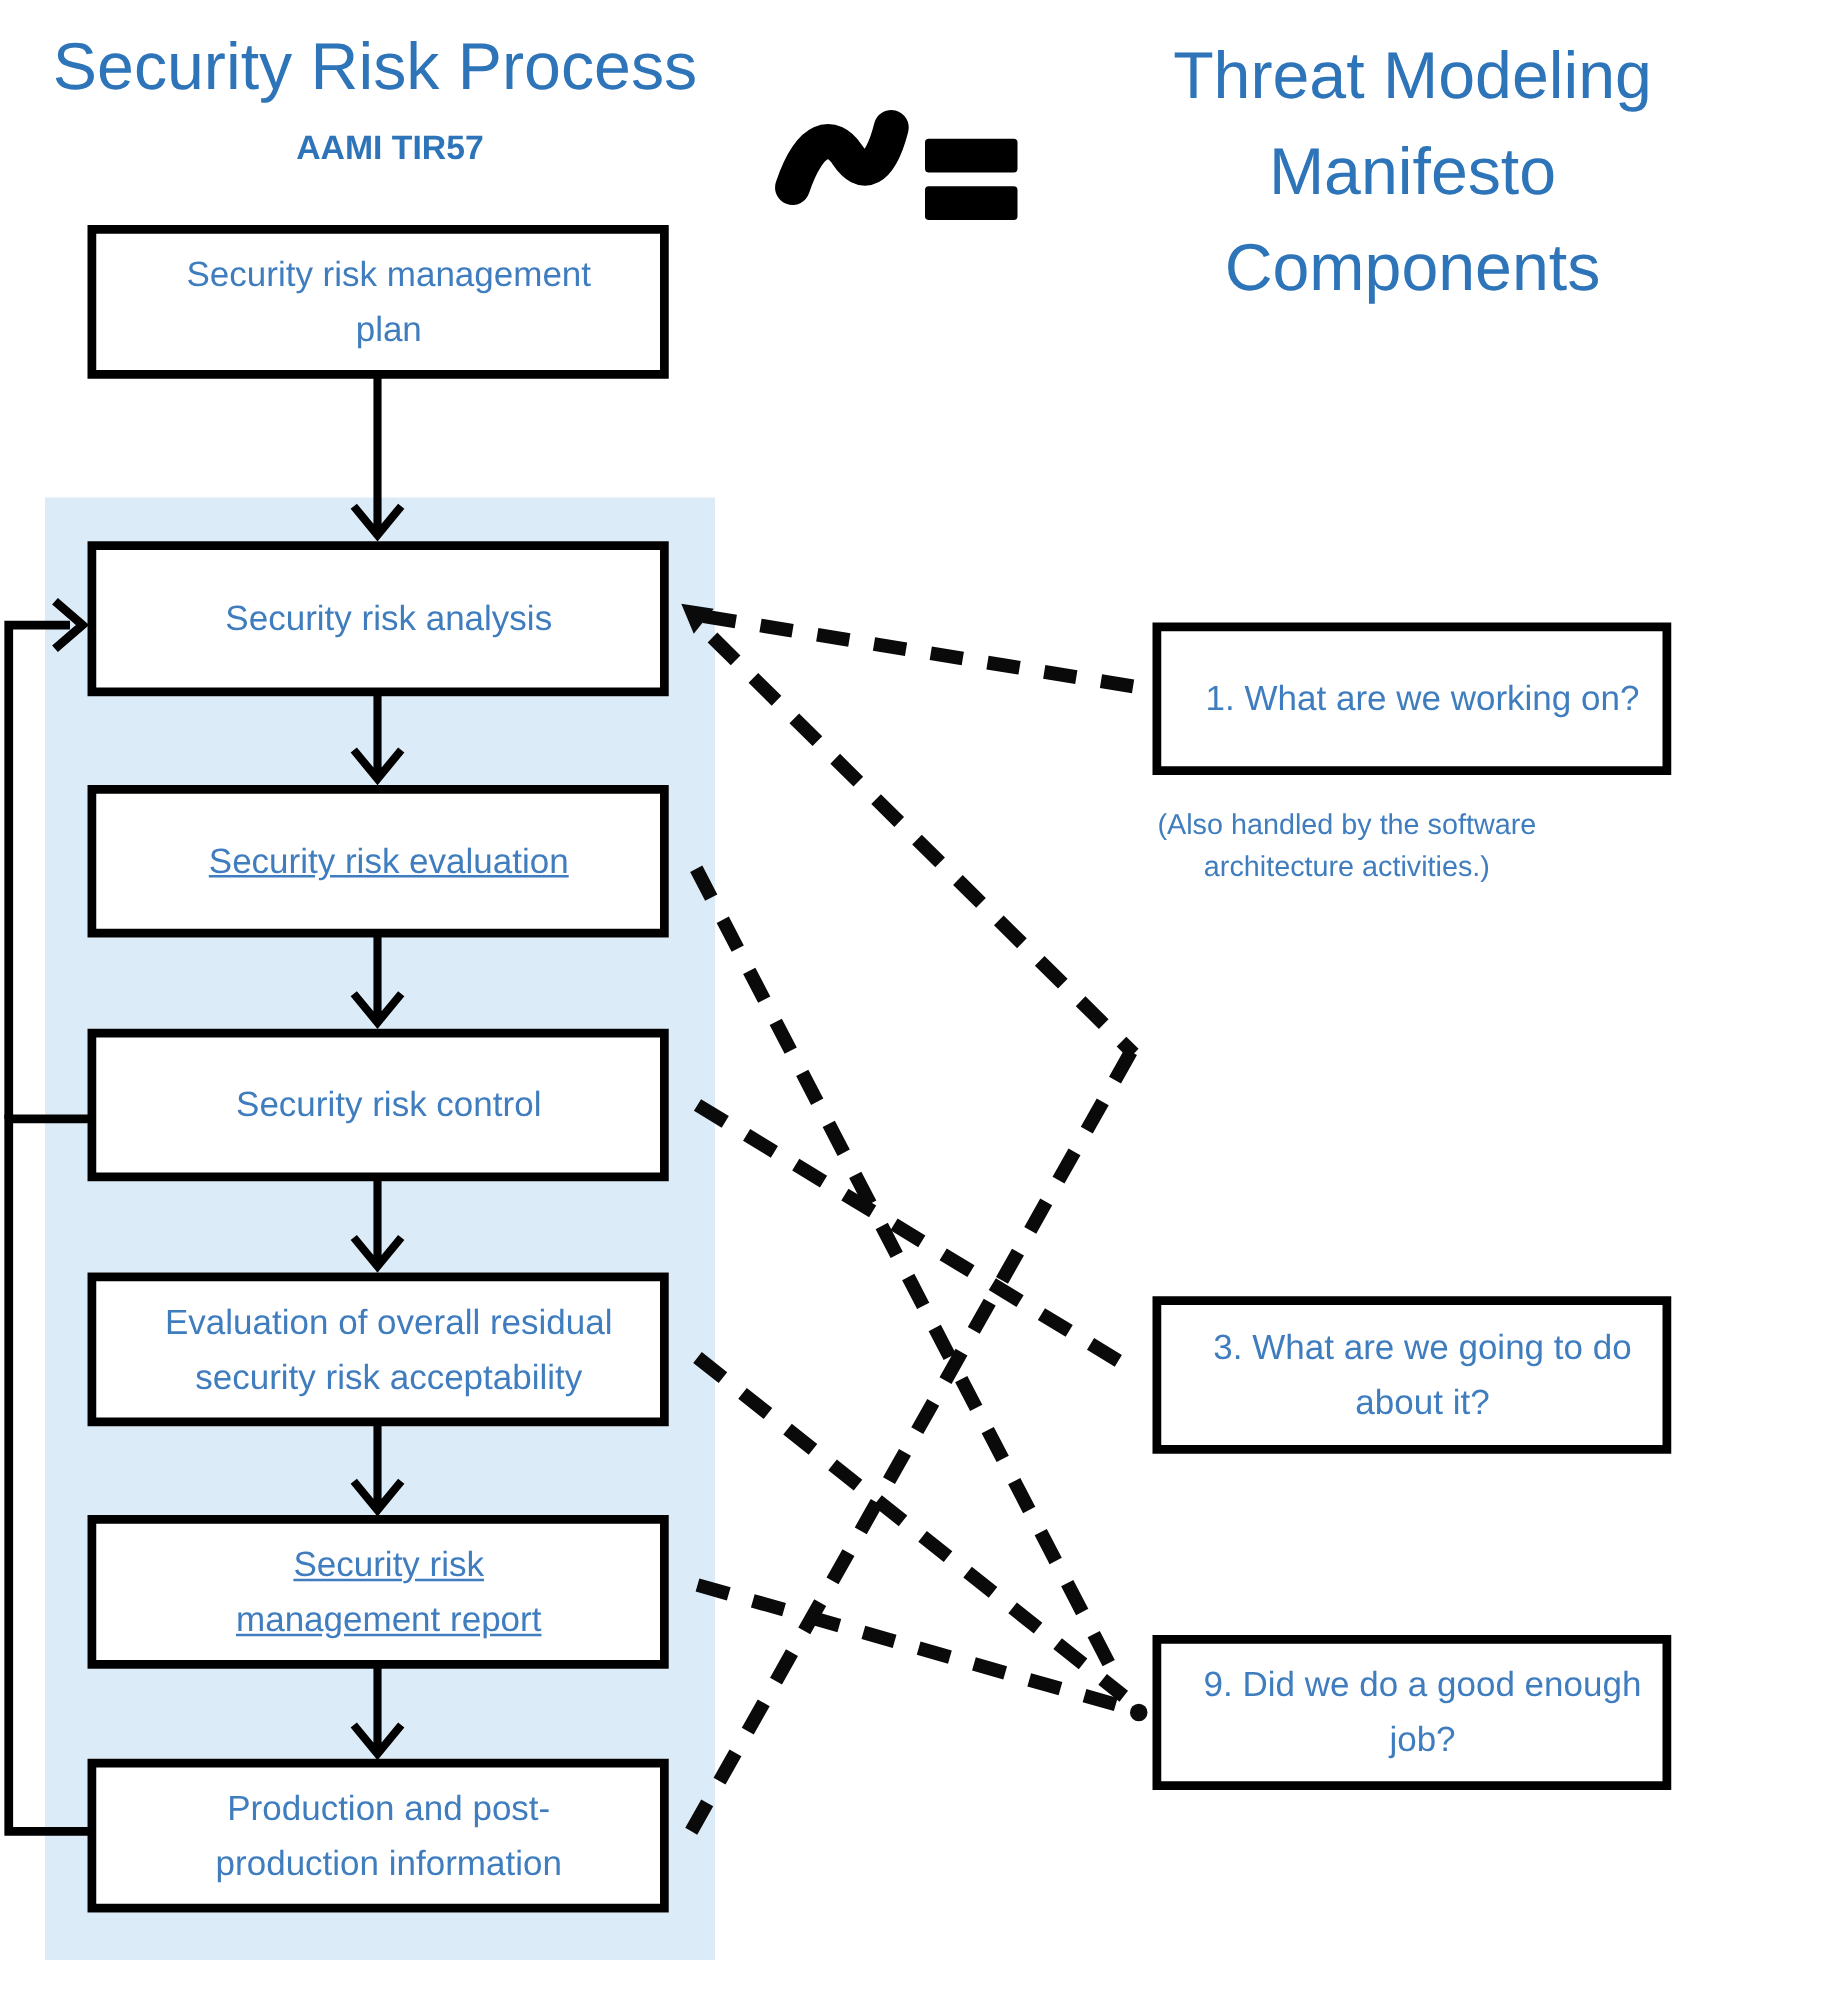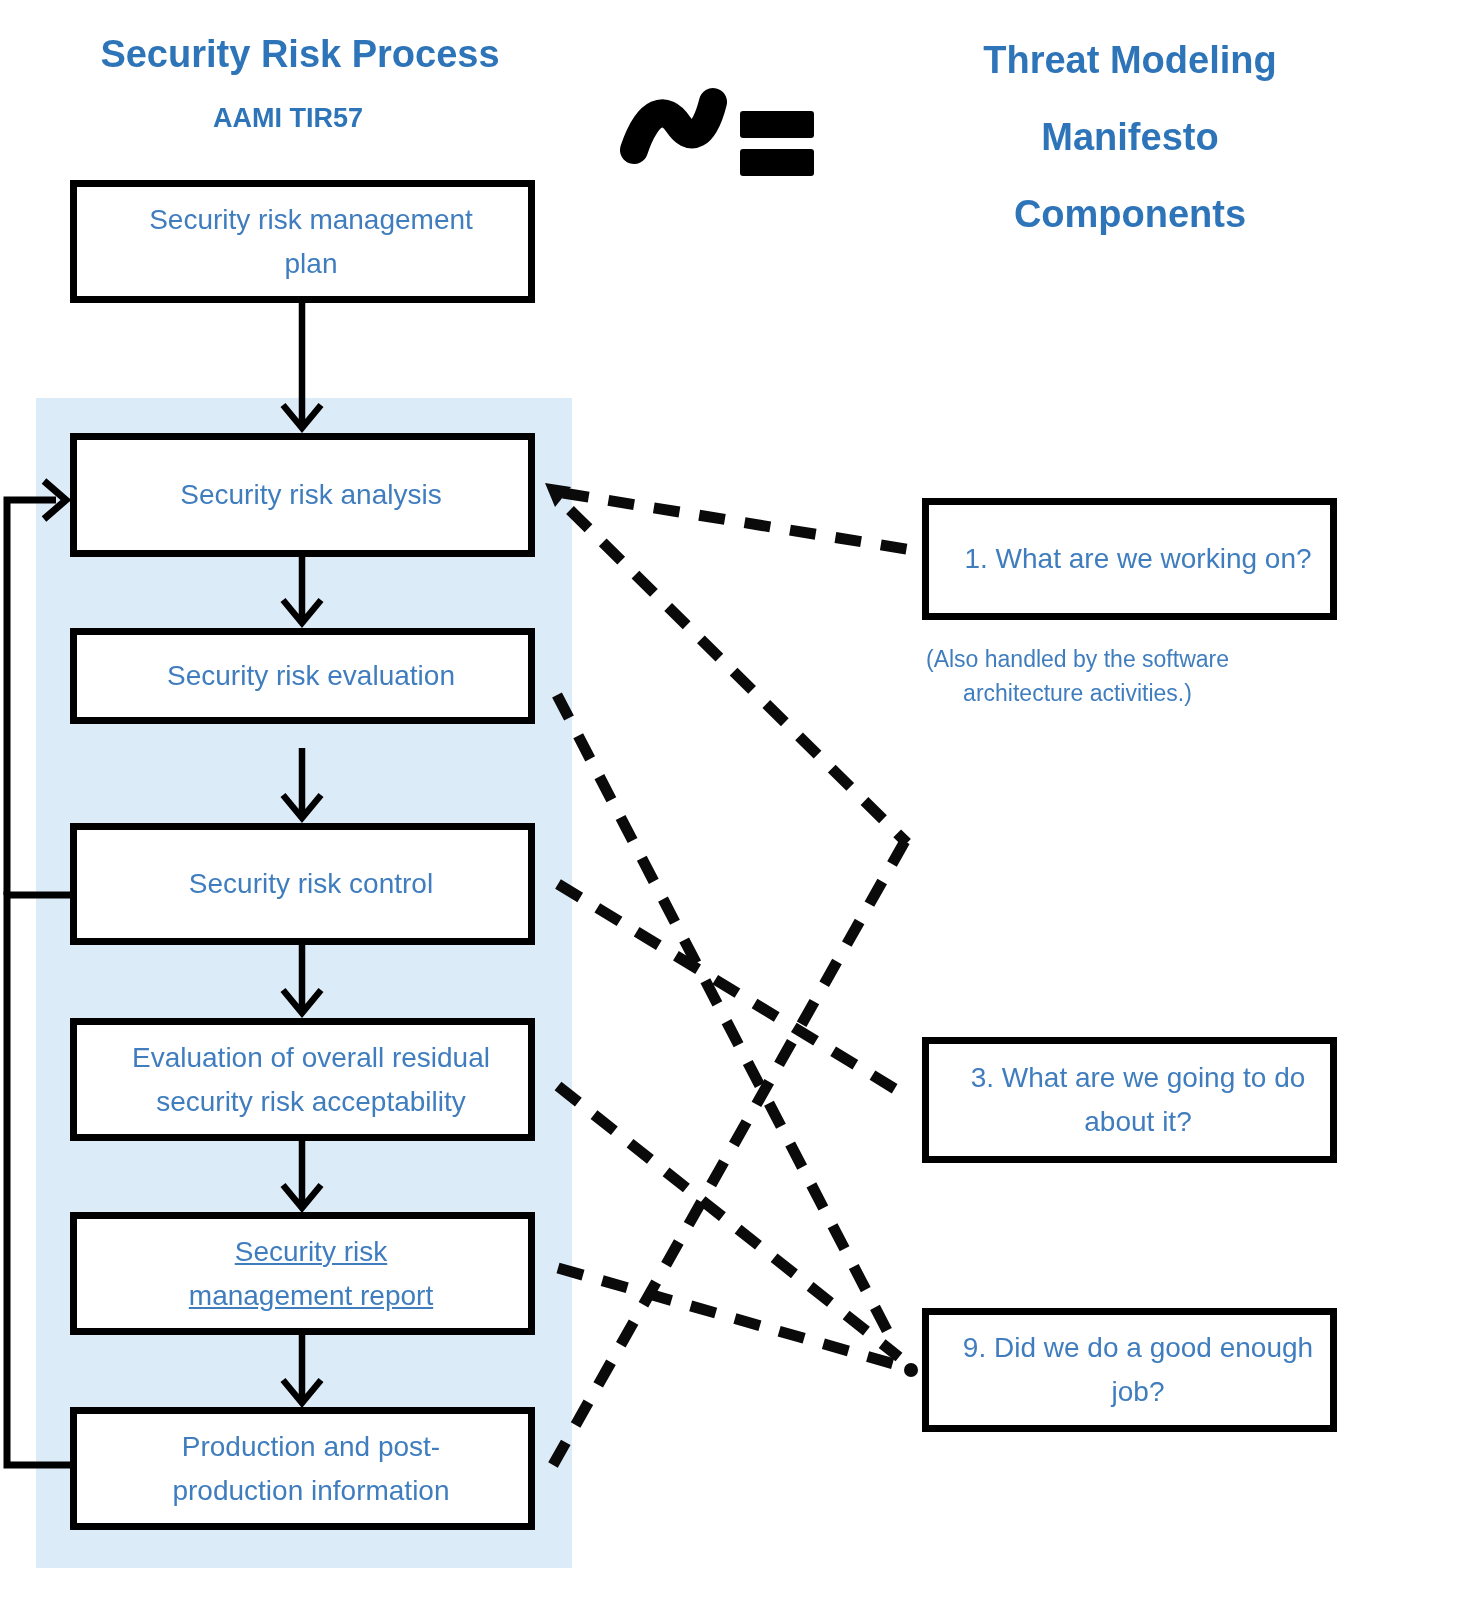--- a/index.html
+++ b/index.html
@@ -14,21 +14,21 @@
   .box{
     position:absolute;box-sizing:border-box;border:7px solid #000;background:#fff;
     display:flex;align-items:center;justify-content:center;text-align:center;
     white-space:pre-line;color:var(--text-blue,#3f7dbe);
     font-size:28px;line-height:44px;font-weight:500;padding-left:17px;
   }
   .lbox{left:70px;width:465px;}
   .rbox{left:922px;width:415px;}
   .big-title{
     position:absolute;text-align:center;color:var(--title-blue,#2e74b8);
-    font-size:38px;line-height:77px;font-weight:bold;white-space:pre-line;
+    font-size:53px;line-height:77px;font-weight:normal;white-space:pre-line;
     letter-spacing:0px;
   }
   .subtitle{
     position:absolute;text-align:center;color:var(--title-blue,#2e74b8);
     font-size:27px;font-weight:bold;
   }
   .note{
     position:absolute;left:870px;top:642px;width:415px;text-align:center;
     color:var(--text-blue,#3f7dbe);font-size:23px;line-height:34px;
     white-space:pre-line;font-weight:500;
@@ -36,30 +36,30 @@
   svg.overlay{position:absolute;left:0;top:0;pointer-events:none;}
 </style>
 </head>
 <body>
 
 <div id="stage">
 
   <div class="panel"></div>
 
   <div class="big-title" style="left:20px;top:25px;width:560px;line-height:58px;">Security Risk Process</div>
-  <div class="subtitle" style="left:8px;top:103px;width:560px;">AAMI TIR57</div>
+  <div class="subtitle" style="left:32px;top:103px;width:560px;">AAMI TIR57</div>
 
   <div class="big-title" style="left:900px;top:22px;width:460px;">Threat Modeling
 Manifesto
 Components</div>
 
   <div class="box lbox" style="top:180px;height:123px;">Security risk management
 plan</div>
   <div class="box lbox" style="top:433px;height:124px;">Security risk analysis</div>
-  <div class="box lbox" style="top:628px;height:96px;">Security risk evaluation</div>
+  <div class="box lbox" style="top:628px;height:122px;text-decoration:underline;">Security risk evaluation</div>
   <div class="box lbox" style="top:823px;height:122px;">Security risk control</div>
   <div class="box lbox" style="top:1018px;height:123px;">Evaluation of overall residual
 security risk acceptability</div>
   <div class="box lbox" style="top:1212px;height:123px;text-decoration:underline;">Security risk
 management report</div>
   <div class="box lbox" style="top:1407px;height:123px;">Production and post-
 production information</div>
 
   <div class="box rbox" style="top:498px;height:122px;">1. What are we working on?</div>
   <div class="box rbox" style="top:1037px;height:126px;">3. What are we going to do

